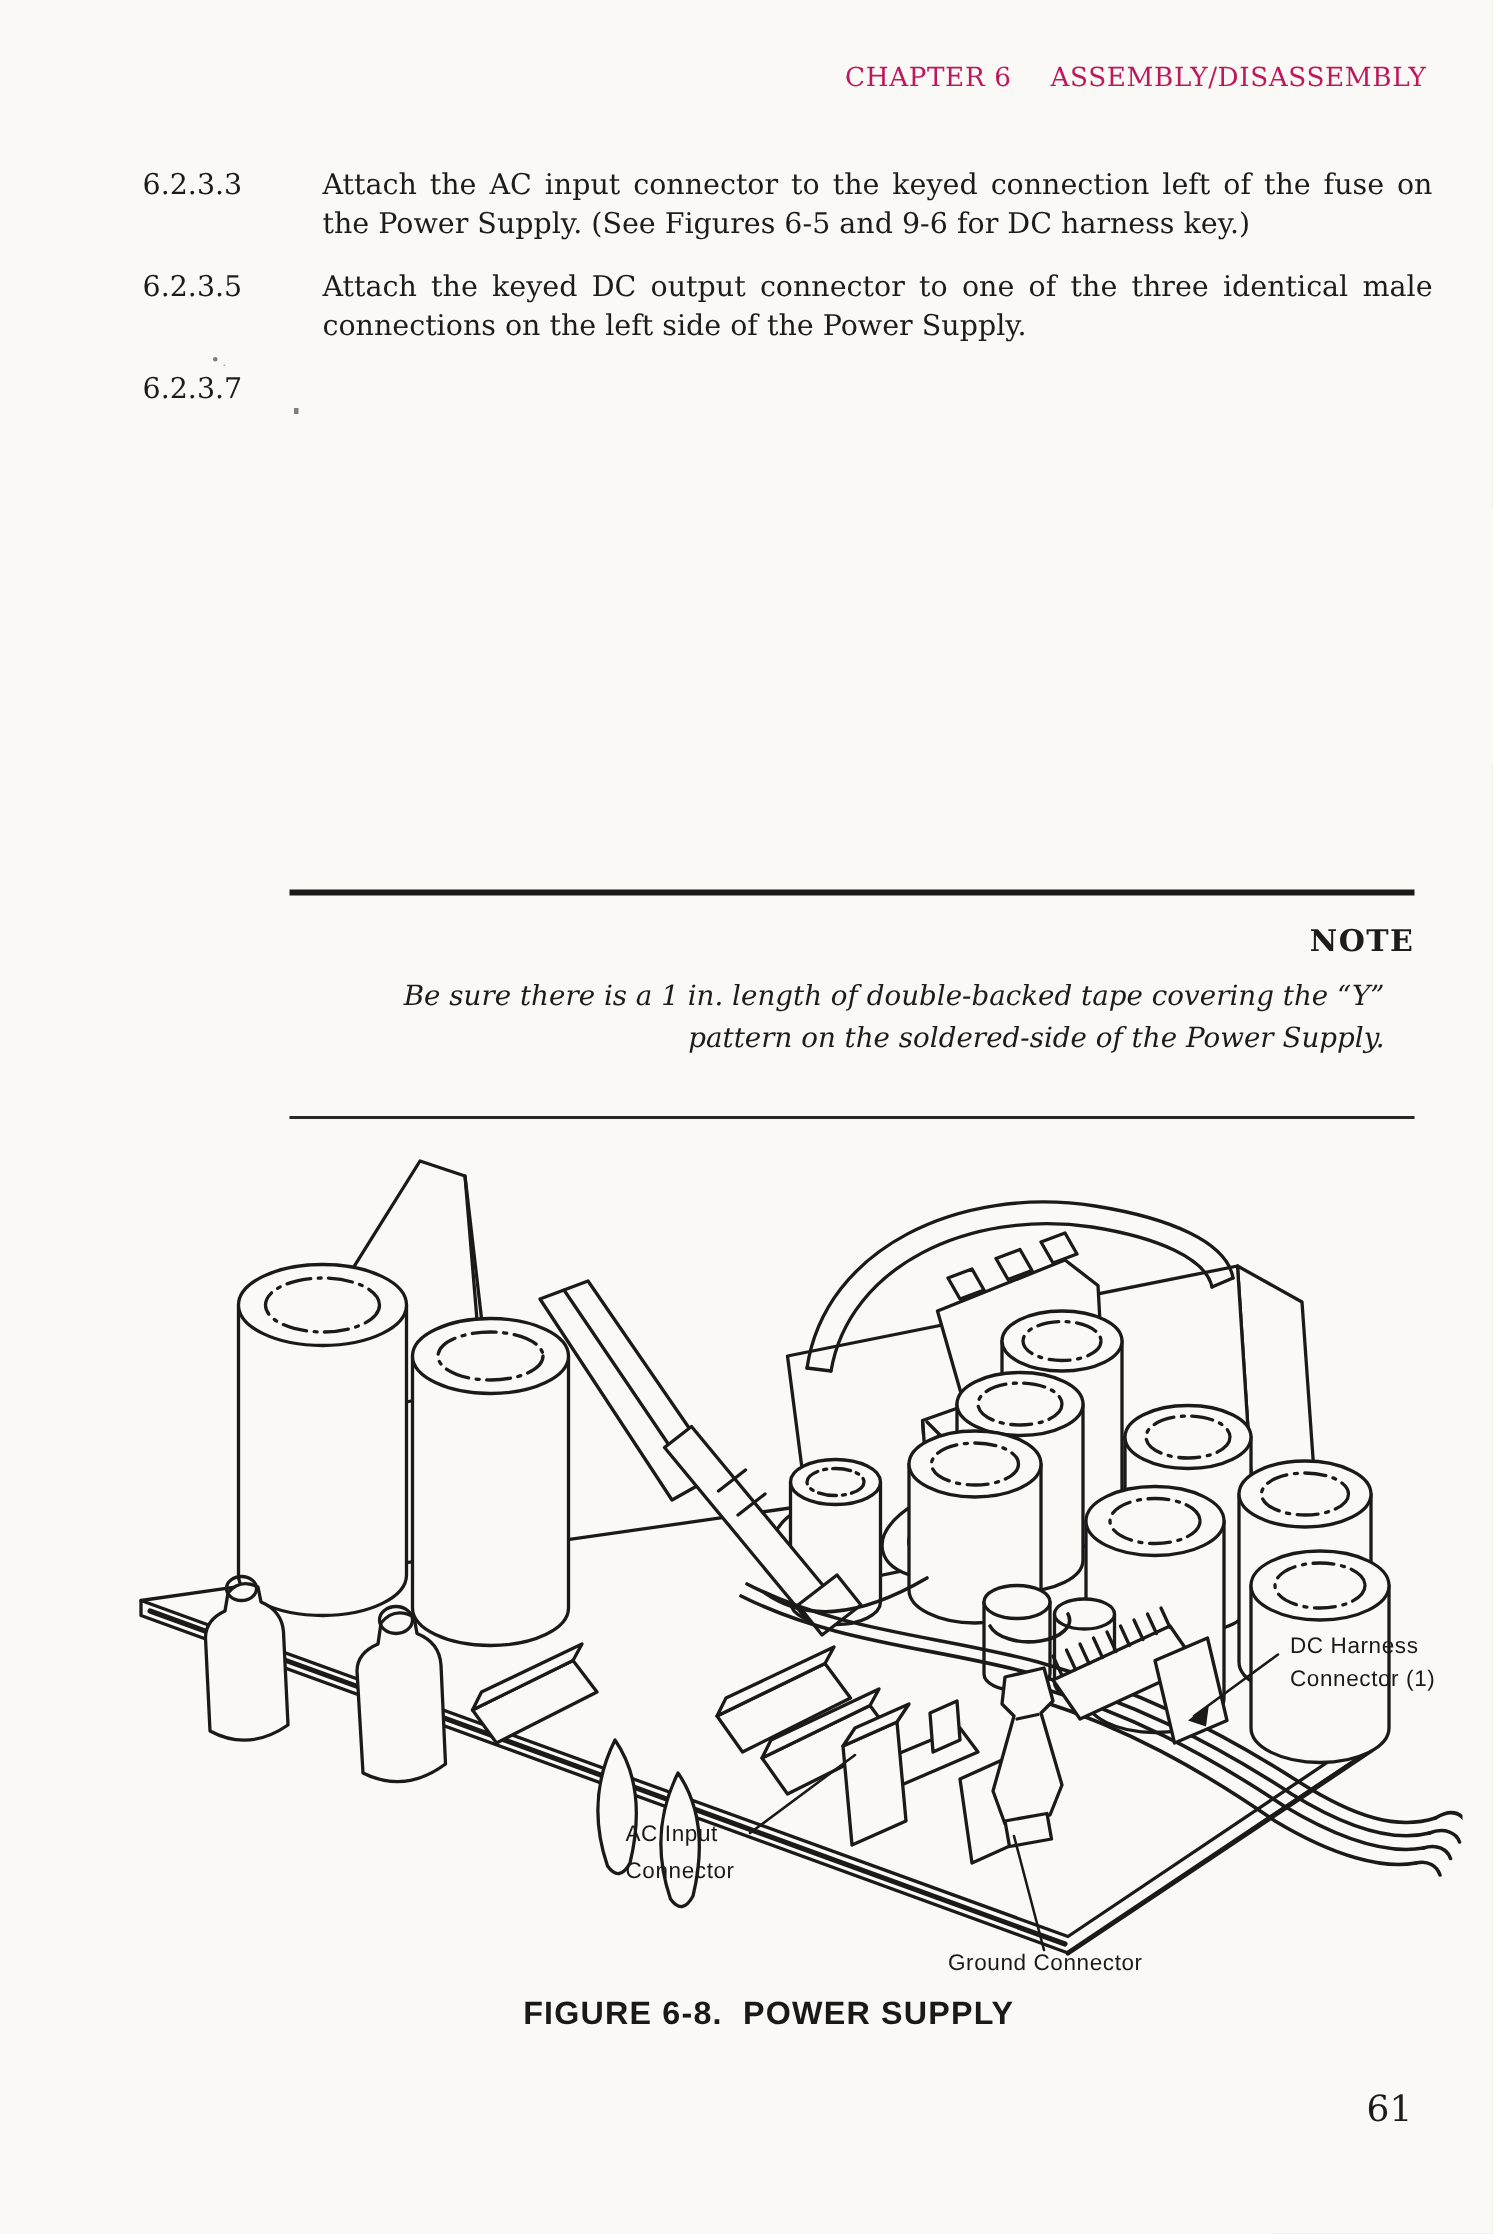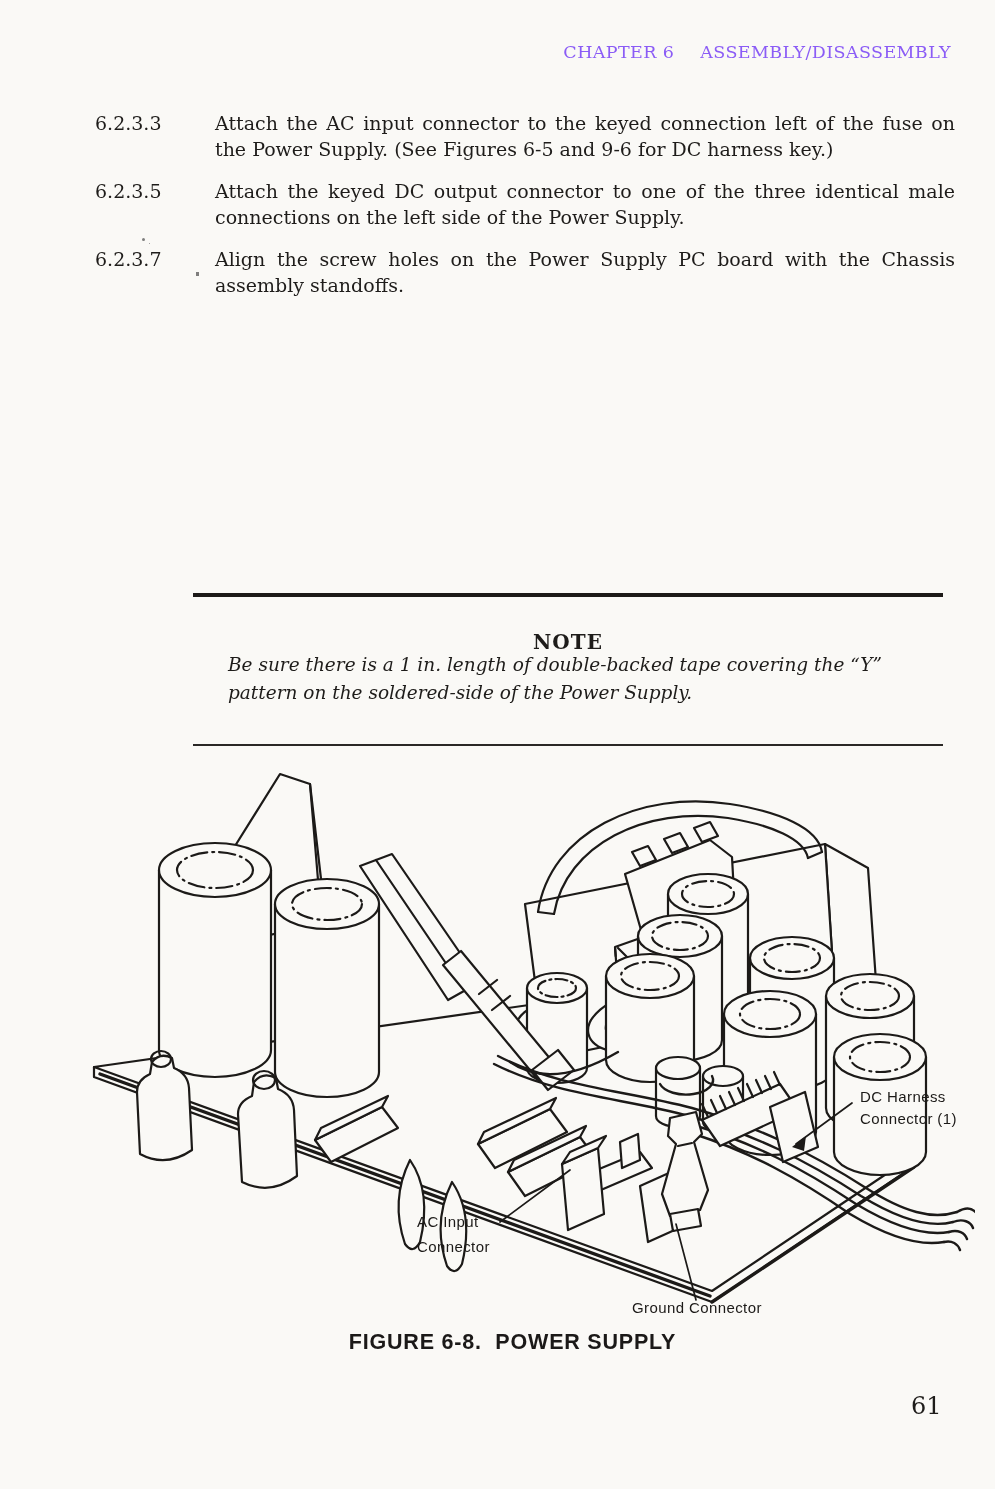--- a/index.html
+++ b/index.html
@@ -9,40 +9,40 @@
     background:#faf9f6;
     font-family:"DejaVu Serif", serif;
     color:#1e1c1a;
     overflow:hidden;
   }
   
   .header{
     position:absolute;top:42px;right:44px;
     font-size:17.5px;letter-spacing:.4px;
     display:flex;gap:26px;
-    color:#8b5cf6;
+    color:#be185d;
   }
   
   .steps{position:absolute;top:110px;left:95px;width:860px;}
   .step{display:flex;margin-bottom:16px;font-size:19px;line-height:26px;gap:12px;}
   .step-number{width:108px;flex:none;}
   .step-text{width:752px;text-align:justify;}
   
   .artifact-a{position:absolute;left:142px;top:238px;width:3px;height:3px;background:#555;border-radius:50%;box-shadow:6px 4px 0 -1px #666;opacity:.75;}
   .artifact-b{position:absolute;left:196px;top:272px;width:3px;height:4px;background:#4a4a4a;opacity:.7;}
   
   .note-rule-top{position:absolute;top:593px;left:193px;width:750px;height:4px;background:#1c1a18;}
   .note-rule-bottom{position:absolute;top:744px;left:193px;width:750px;height:2px;background:#2a2826;}
   .note-heading{
-    position:absolute;top:630px;left:193px;width:750px;
-    text-align:center;font-weight:bold;font-size:20px;letter-spacing:1px;
+    position:absolute;top:615px;left:193px;width:750px;
+    text-align:right;font-weight:bold;font-size:20px;letter-spacing:1px;
   }
   .note-text{
     position:absolute;top:651px;left:228px;width:695px;
-    font-style:italic;font-size:18.5px;line-height:28px;
+    font-style:italic;font-size:18.5px;line-height:28px;text-align:right;
   }
   
   .figure{position:absolute;top:762px;left:80px;width:895px;height:575px;}
   .figure svg{display:block;}
   .figure-caption{
     position:absolute;top:1330px;left:15px;width:995px;
     text-align:center;
     font-family:"Liberation Sans", sans-serif;
     font-weight:bold;font-size:21.5px;letter-spacing:.8px;
     white-space:pre;color:#1b1918;
@@ -67,21 +67,20 @@
     <div class="step">
       <div class="step-number">6.2.3.3</div>
       <div class="step-text">Attach the AC input connector to the keyed connection left of the fuse on the Power Supply. (See Figures 6-5 and 9-6 for DC harness key.)</div>
     </div>
     <div class="step">
       <div class="step-number">6.2.3.5</div>
       <div class="step-text">Attach the keyed DC output connector to one of the three identical male connections on the left side of the Power Supply.</div>
     </div>
     <div class="step">
       <div class="step-number">6.2.3.7</div>
-      <div class="step-text">Align the screw holes on the Power Supply PC board with the Chassis assembly standoffs.</div>
     </div>
     <div class="step">
     </div>
   </div>
 
   <div class="artifact-a"></div>
   <div class="artifact-b"></div>
 
   <div class="note-rule-top"></div>
   <div class="note-heading">NOTE</div>

